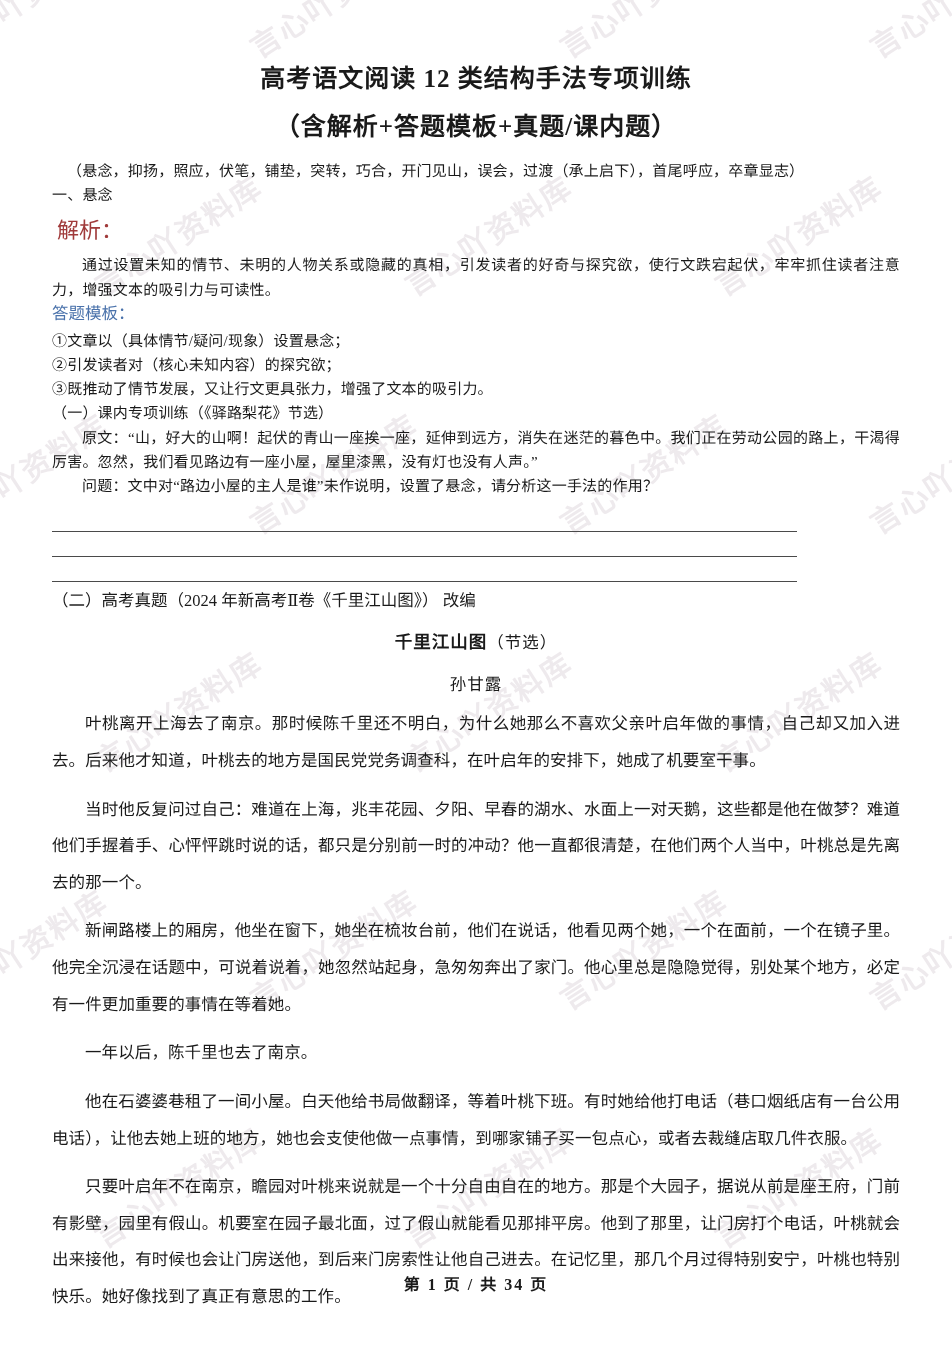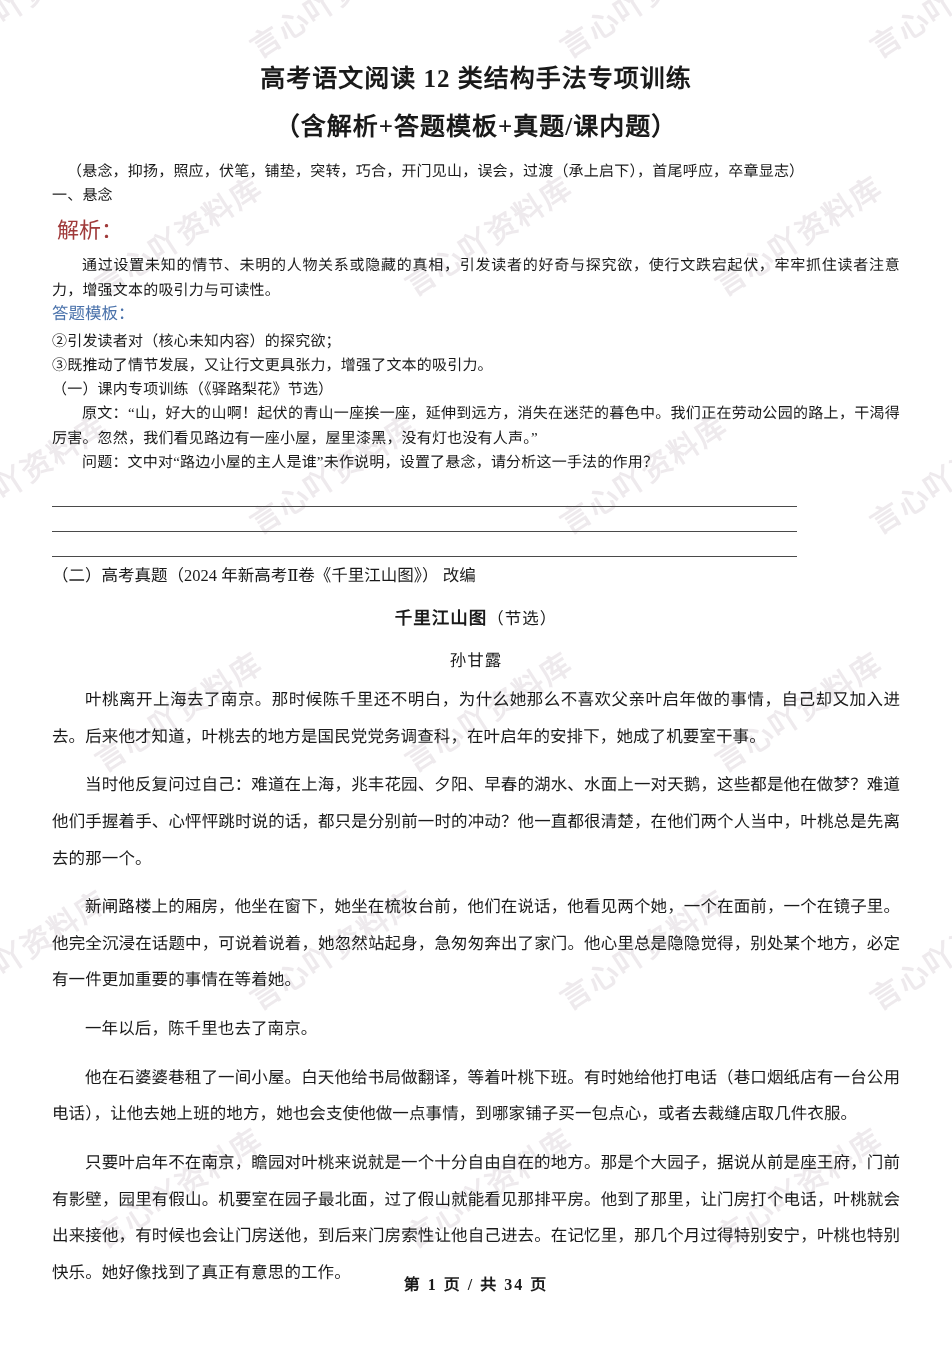--- a/index.html
+++ b/index.html
@@ -188,20 +188,21 @@
     <h2 class="doc-subtitle">（含解析+答题模板+真题/课内题）</h2>
 
     <p class="line" style="text-indent:1em;">（悬念，抑扬，照应，伏笔，铺垫，突转，巧合，开门见山，误会，过渡（承上启下），首尾呼应，卒章显志）</p>
 
     <p class="line">一、悬念</p>
 
     <p class="label-analysis">解析：</p>
     <p class="line indent">通过设置未知的情节、未明的人物关系或隐藏的真相，引发读者的好奇与探究欲，使行文跌宕起伏，牢牢抓住读者注意力，增强文本的吸引力与可读性。</p>
 
     <p class="label-template">答题模板：</p>
+    <p class="line">①文章以（具体情节/疑问/现象）设置悬念；</p>
     <p class="line">②引发读者对（核心未知内容）的探究欲；</p>
     <p class="line">③既推动了情节发展，又让行文更具张力，增强了文本的吸引力。</p>
 
     <p class="line">（一）课内专项训练（《驿路梨花》节选）</p>
     <p class="line indent">原文：“山，好大的山啊！起伏的青山一座挨一座，延伸到远方，消失在迷茫的暮色中。我们正在劳动公园的路上，干渴得厉害。忽然，我们看见路边有一座小屋，屋里漆黑，没有灯也没有人声。”</p>
     <p class="line indent">问题：文中对“路边小屋的主人是谁”未作说明，设置了悬念，请分析这一手法的作用？</p>
 
     <div class="answer-lines">
       <div class="answer-line"></div>
       <div class="answer-line"></div>

